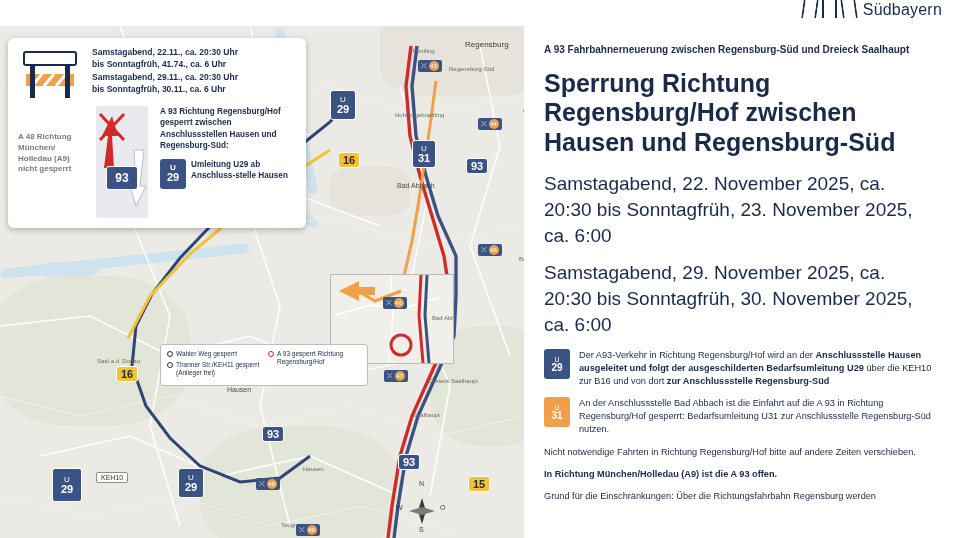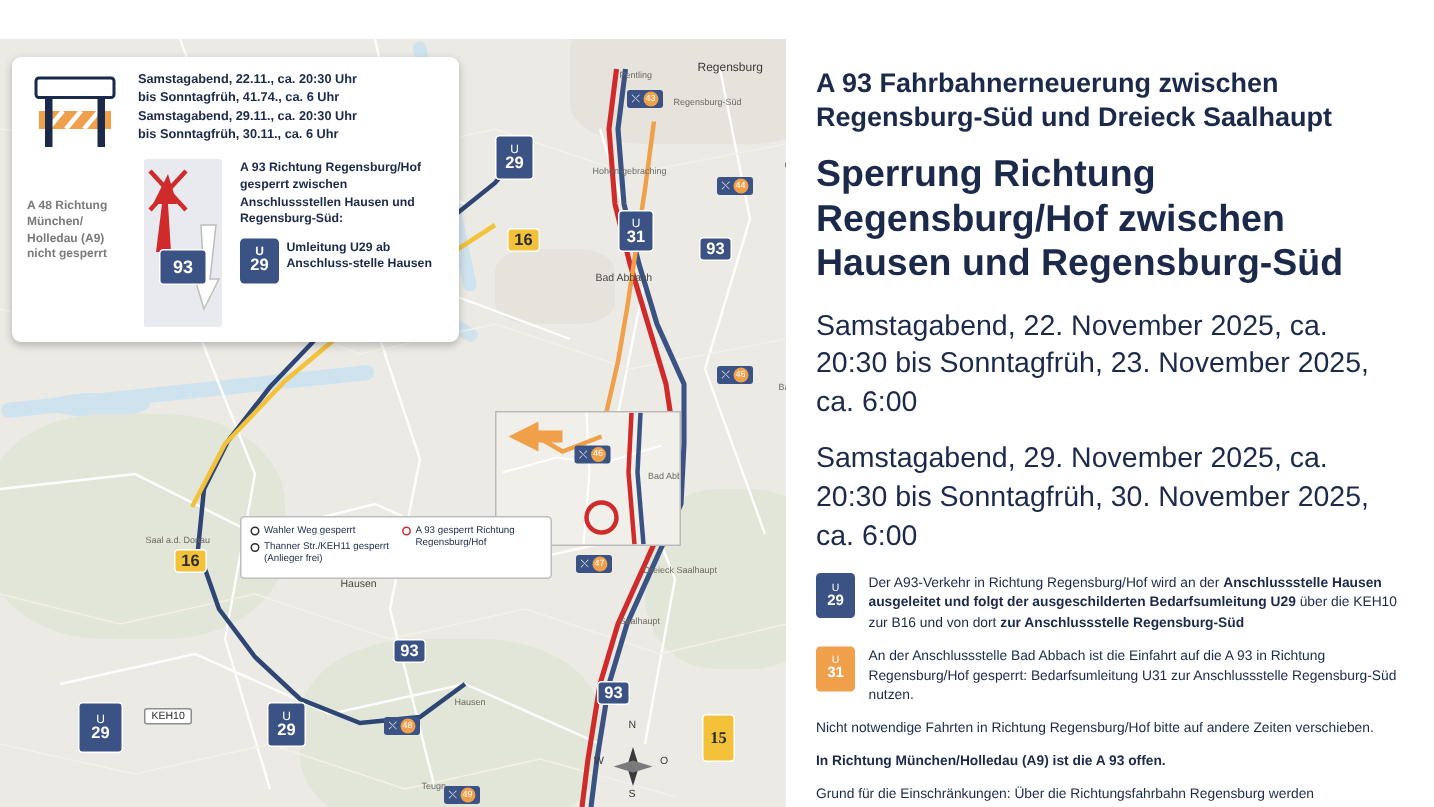--- a/index.html
+++ b/index.html
@@ -312,21 +312,21 @@
     position: absolute;
     left: 524px;
     top: 26px;
     width: 432px;
     height: 512px;
     background: #ffffff;
     padding: 18px 20px 0 20px;
     box-sizing: border-box;
   }
   .kicker {
-    font-size: 18px;
+    font-size: 10px;
     font-weight: bold;
     color: #1b2a4a;
     line-height: 1.28;
     margin: 0 0 12px 0;
   }
   .headline {
     font-size: 25px;
     font-weight: bold;
     color: #1b2a4a;
     line-height: 1.18;
@@ -372,20 +372,30 @@
     line-height: 1.42;
     margin: 0 0 9px 0;
   }
   .para.bold { font-weight: bold; }
 </style>
 </head>
 <body>
 
 <div class="page">
 
+  <div class="topbar">
+    <div class="logo-wrap">
+      <div class="logo-mark">
+        <div class="bar b1"></div>
+        <div class="bar b2"></div>
+        <div class="bar b3"></div>
+      </div>
+      <div class="logo-text">Südbayern</div>
+    </div>
+  </div>
 
   <div class="map">
 
     <div class="map-bg">
 
       <div class="water" style="left:0px; top:230px; width:250px; height:10px; border-radius:6px; transform:rotate(-6deg);"></div>
       <div class="water" style="left:150px; top:150px; width:180px; height:9px; border-radius:6px; transform:rotate(30deg);"></div>
       <div class="water" style="left:292px; top:0px; width:9px; height:170px; border-radius:6px; transform:rotate(-12deg);"></div>
       <div class="water" style="left:30px; top:236px; width:70px; height:16px; border-radius:50%;"></div>
 
@@ -489,21 +499,21 @@
       </div>
       <div class="shield yellow" style="left:116px; top:340px; width:22px; height:16px;">
         <span class="n">16</span>
       </div>
       <div class="shield blue" style="left:262px; top:400px; width:22px; height:16px;">
         <span class="n">93</span>
       </div>
       <div class="shield blue" style="left:398px; top:428px; width:22px; height:16px;">
         <span class="n">93</span>
       </div>
-      <div class="shield yellow" style="left:468px; top:450px; width:22px; height:32px;font-family:Liberation Serif, serif;">
+      <div class="shield yellow" style="left:468px; top:450px; width:22px; height:16px;">
         <span class="n">15</span>
       </div>
       <div class="shield blue" style="left:52px; top:442px; width:30px; height:34px;">
         <span class="u">U</span>
         <span class="n">29</span>
       </div>
       <div class="shield blue" style="left:178px; top:442px; width:26px; height:30px;">
         <span class="u">U</span>
         <span class="n">29</span>
       </div>

